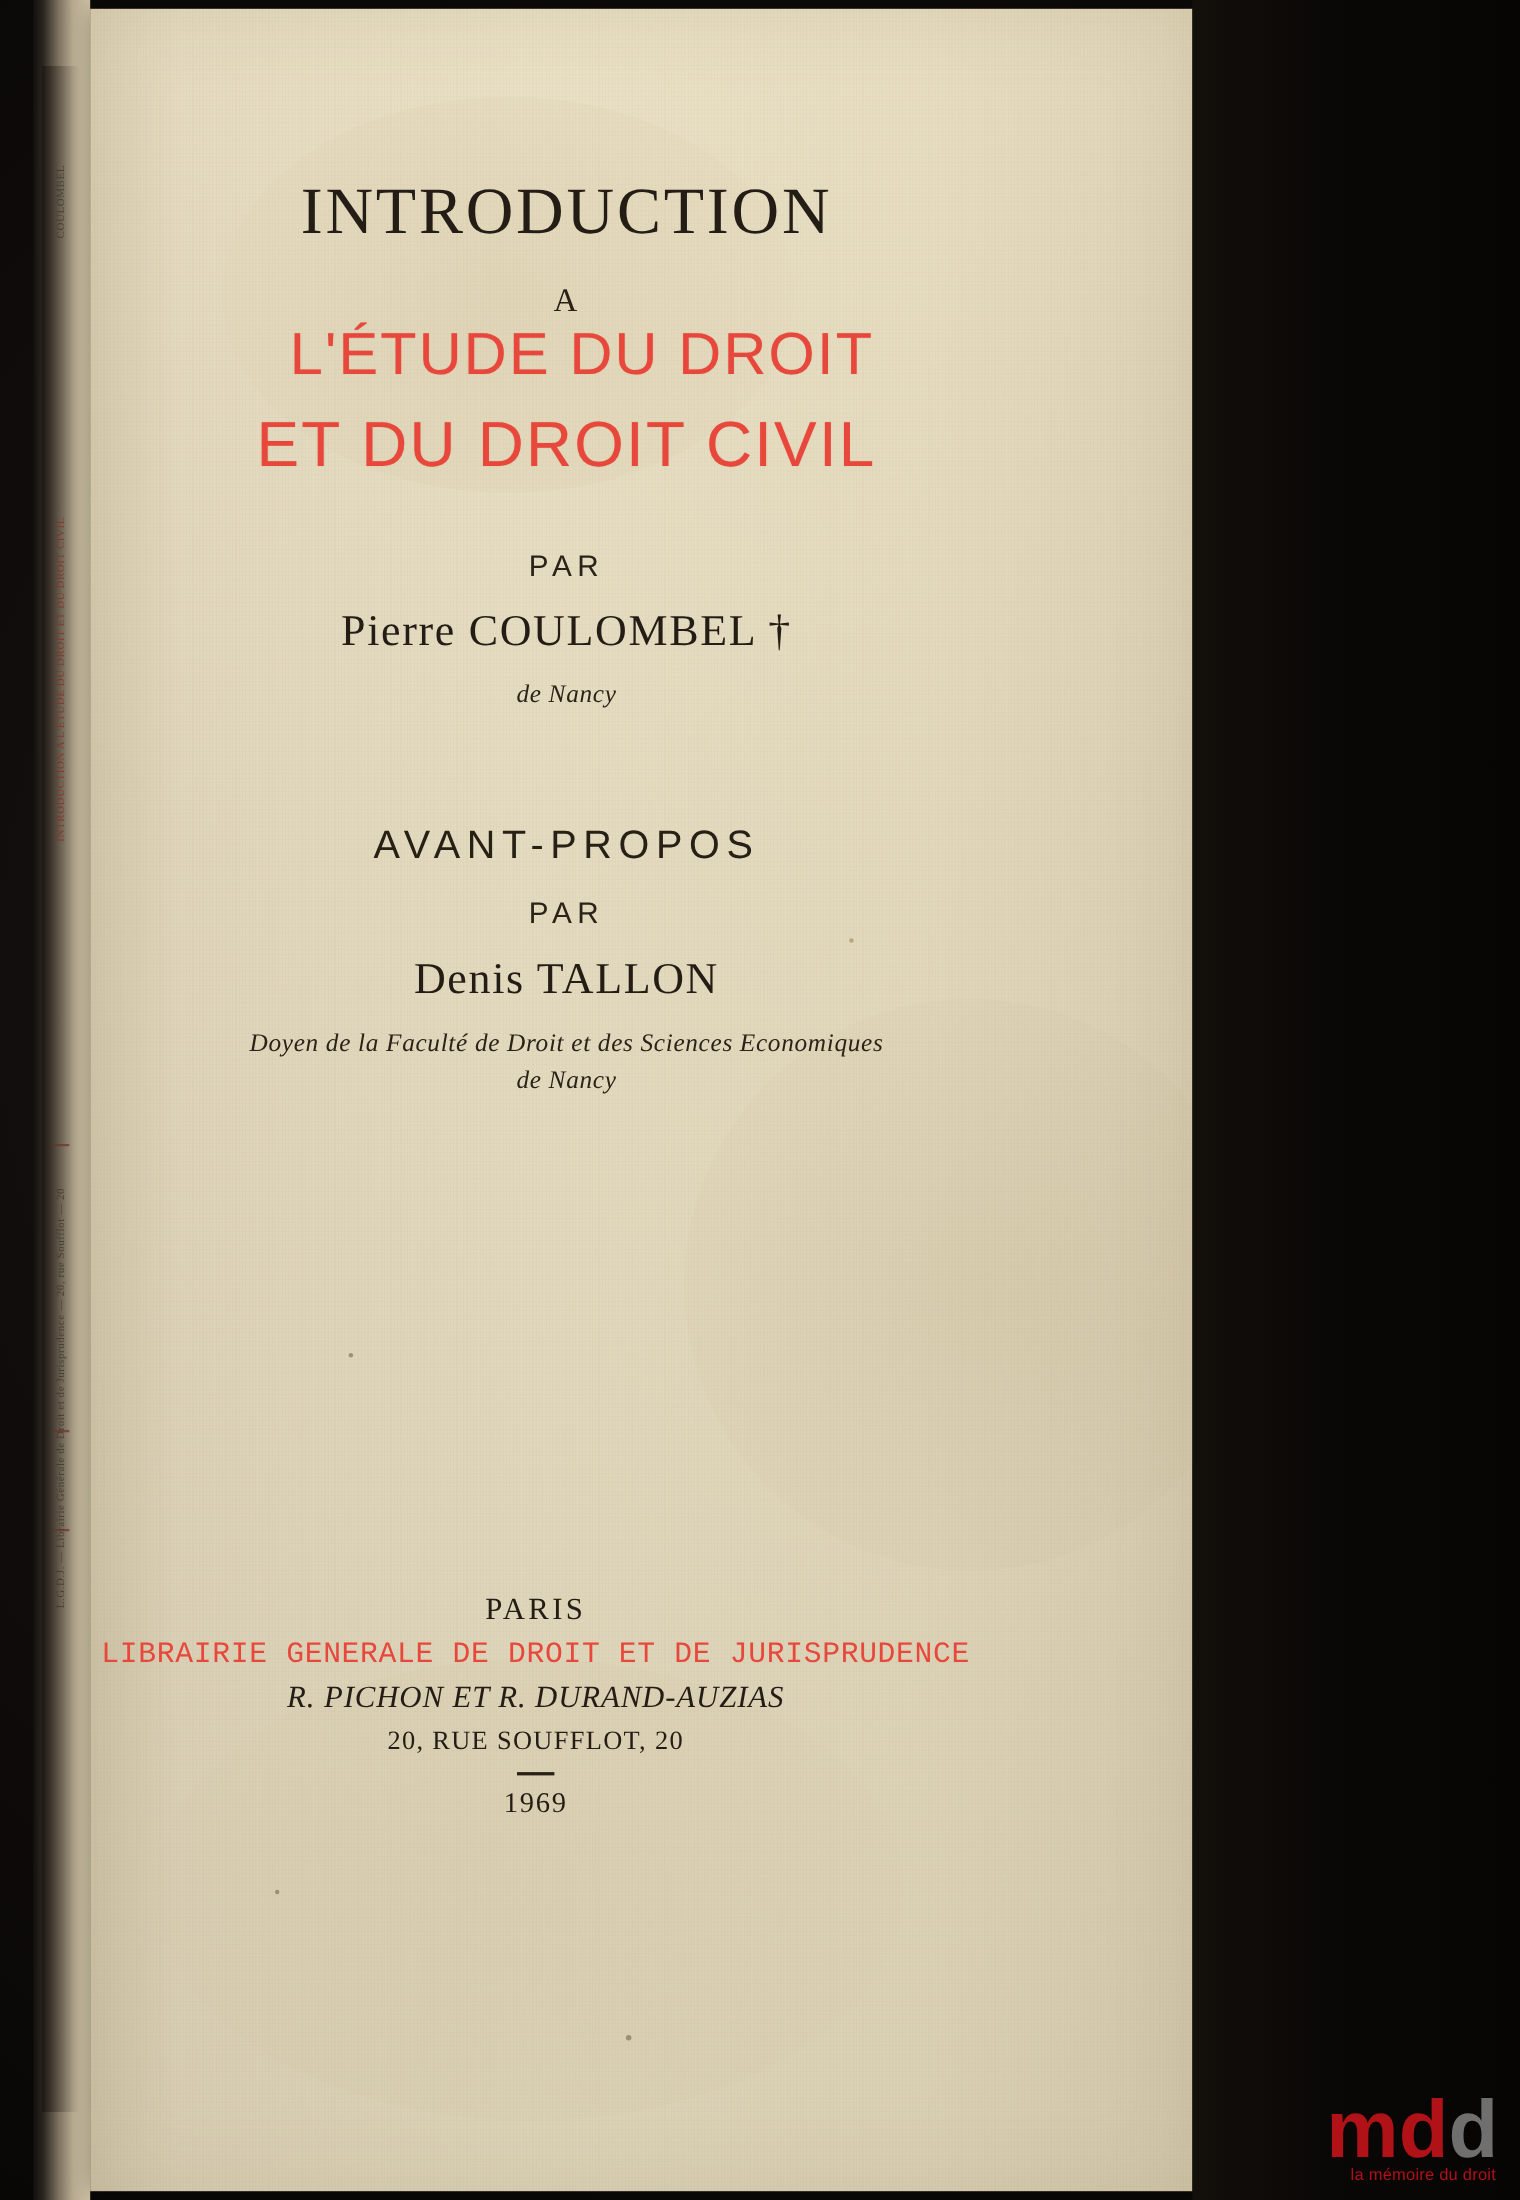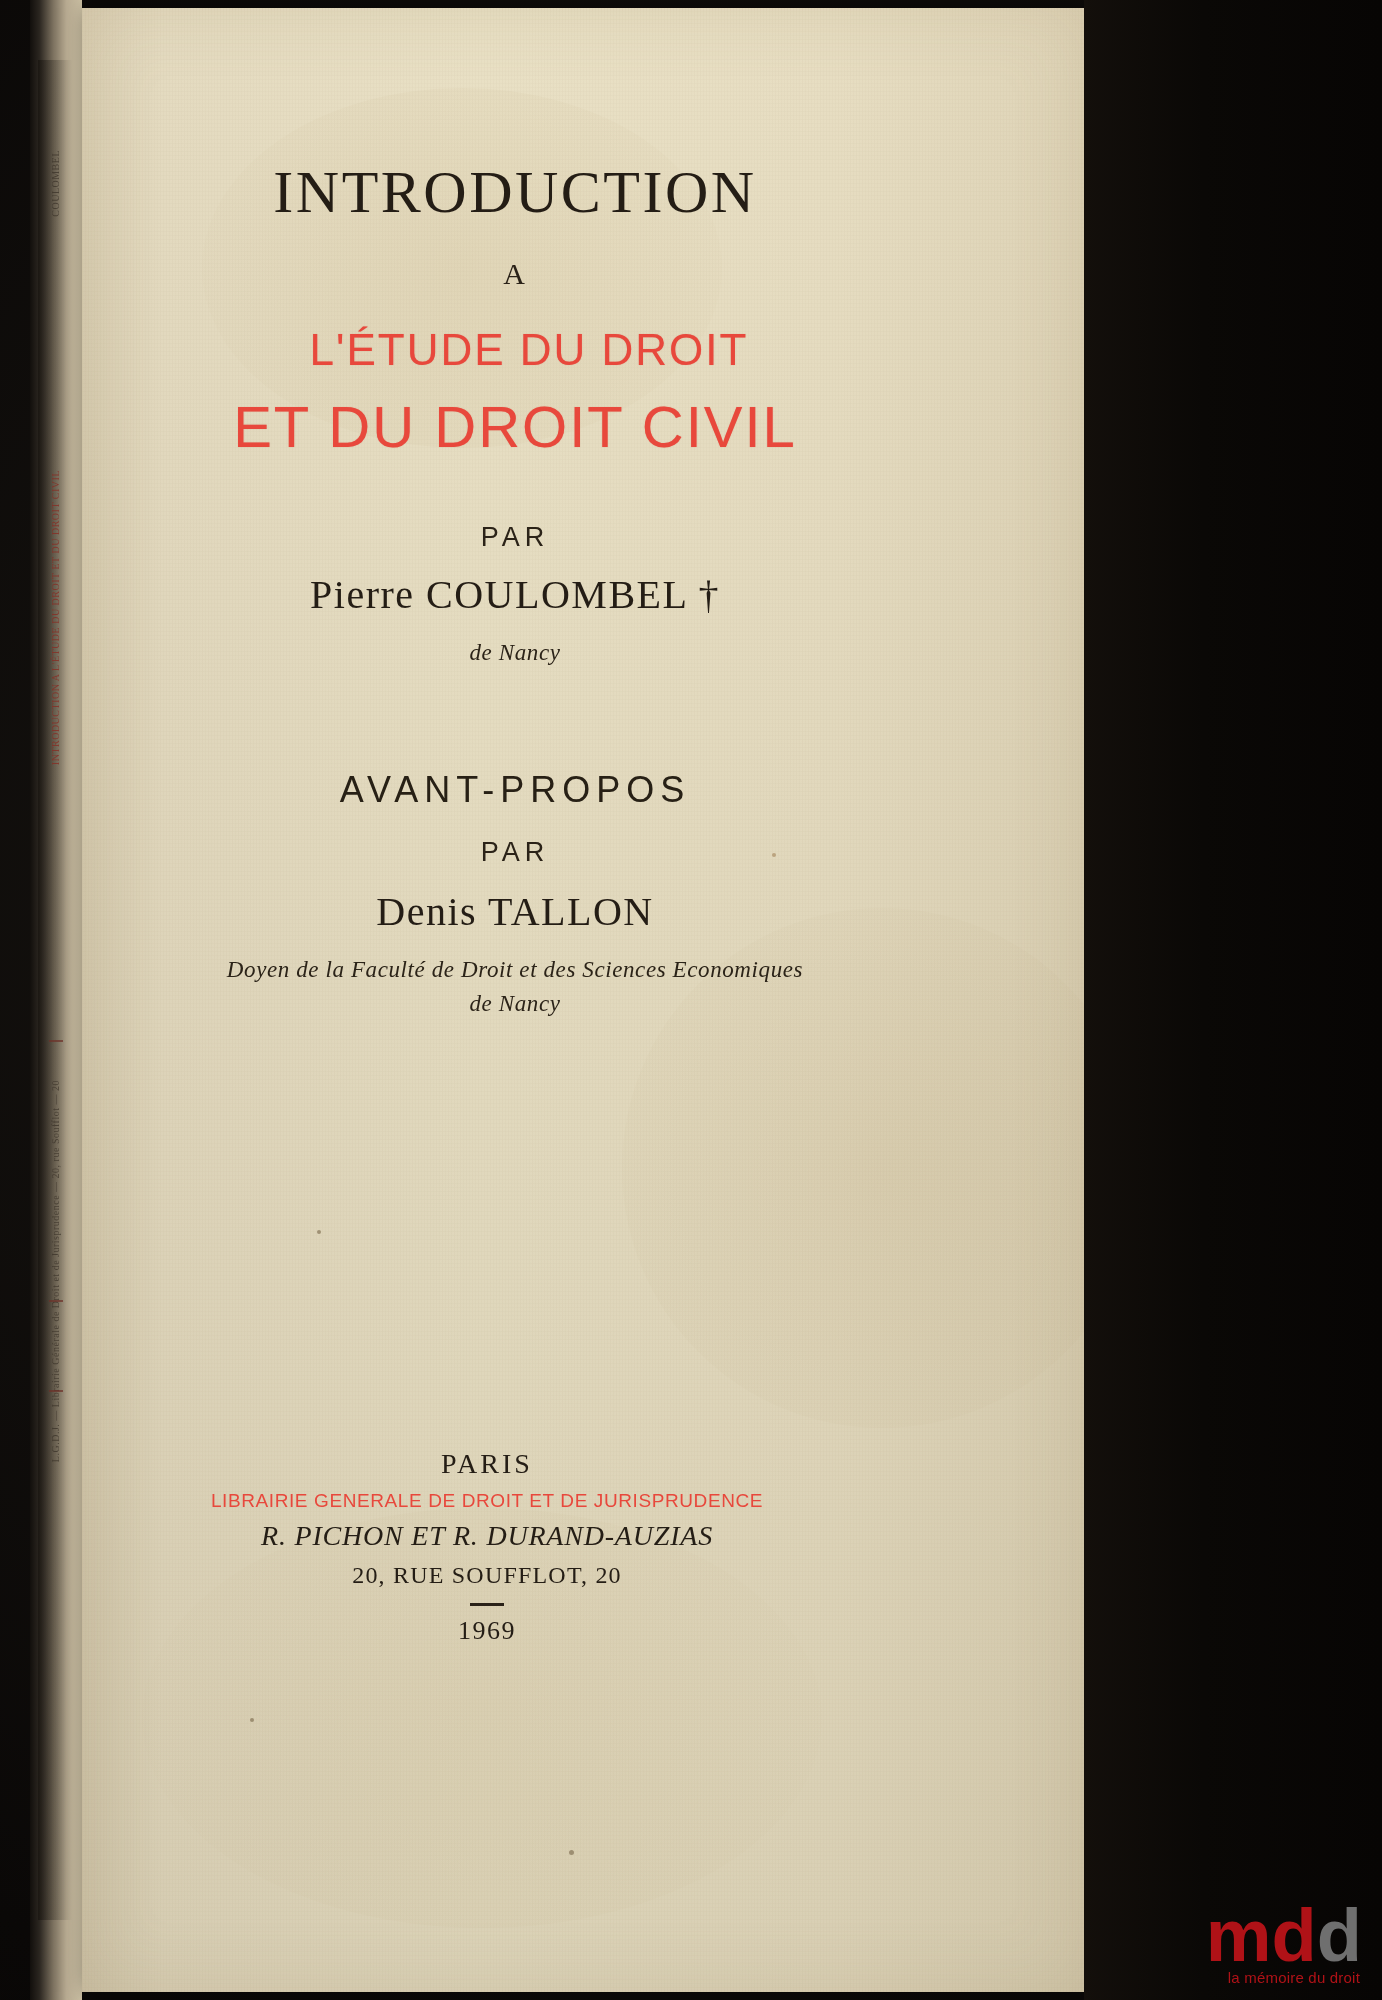--- a/index.html
+++ b/index.html
@@ -141,22 +141,21 @@
     color: #241d15;
     font-family: "Liberation Serif", serif;
   }
   .t-a {
     margin-top: 30px;
     font-size: 30px;
     letter-spacing: 2px;
     color: #2a2218;
   }
   .t-red1 {
-    margin-top: 34px;
-    font-size: 44px;
+    font-size: 54px;
     letter-spacing: 2px;
     color: #e8483c;
     font-family: "Liberation Sans", sans-serif;
     font-weight: 400;
     text-shadow: 0 0 1px rgba(200,60,45,0.35);
     padding-left: 28px;
   }
   .t-red2 {
     margin-top: 18px;
     font-size: 58px;
@@ -226,24 +225,24 @@
     text-align: center;
   }
   .i-city {
     font-size: 28px;
     letter-spacing: 3px;
     font-family: "Liberation Serif", serif;
     color: #241d15;
   }
   .i-pub {
     margin-top: 10px;
-    font-size: 19px;
+    font-size: 27px;
     letter-spacing: 0.6px;
     color: #e8483c;
-    font-family: Liberation Sans, sans-serif;
+    font-family: Liberation Mono, monospace;
   }
   .i-pub2 {
     margin-top: 8px;
     font-size: 28px;
     font-style: italic;
     letter-spacing: 0.8px;
     color: #241d15;
     font-family: "Liberation Serif", serif;
   }
   .i-addr {

